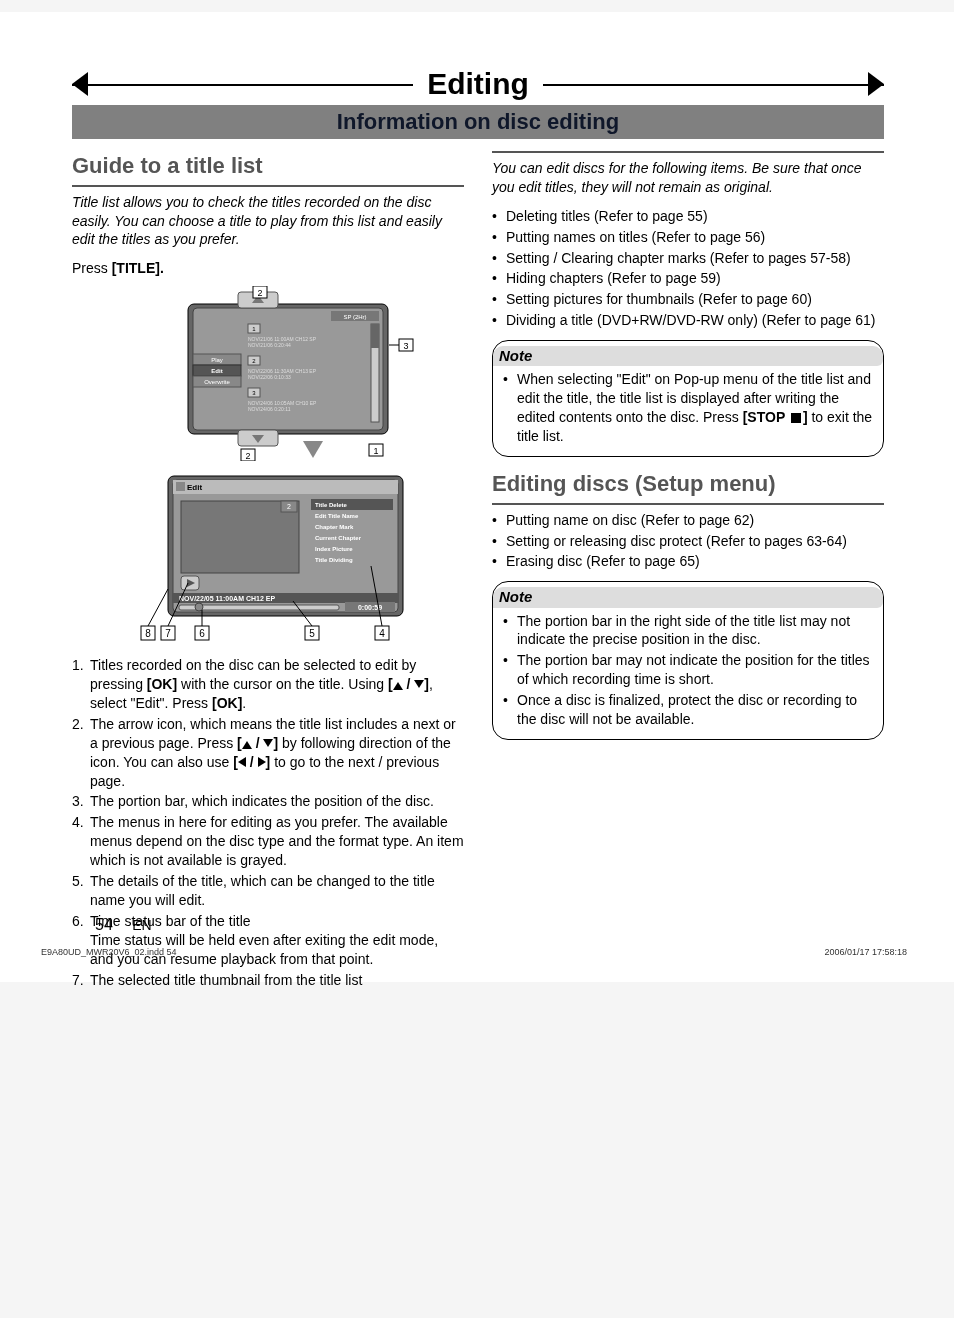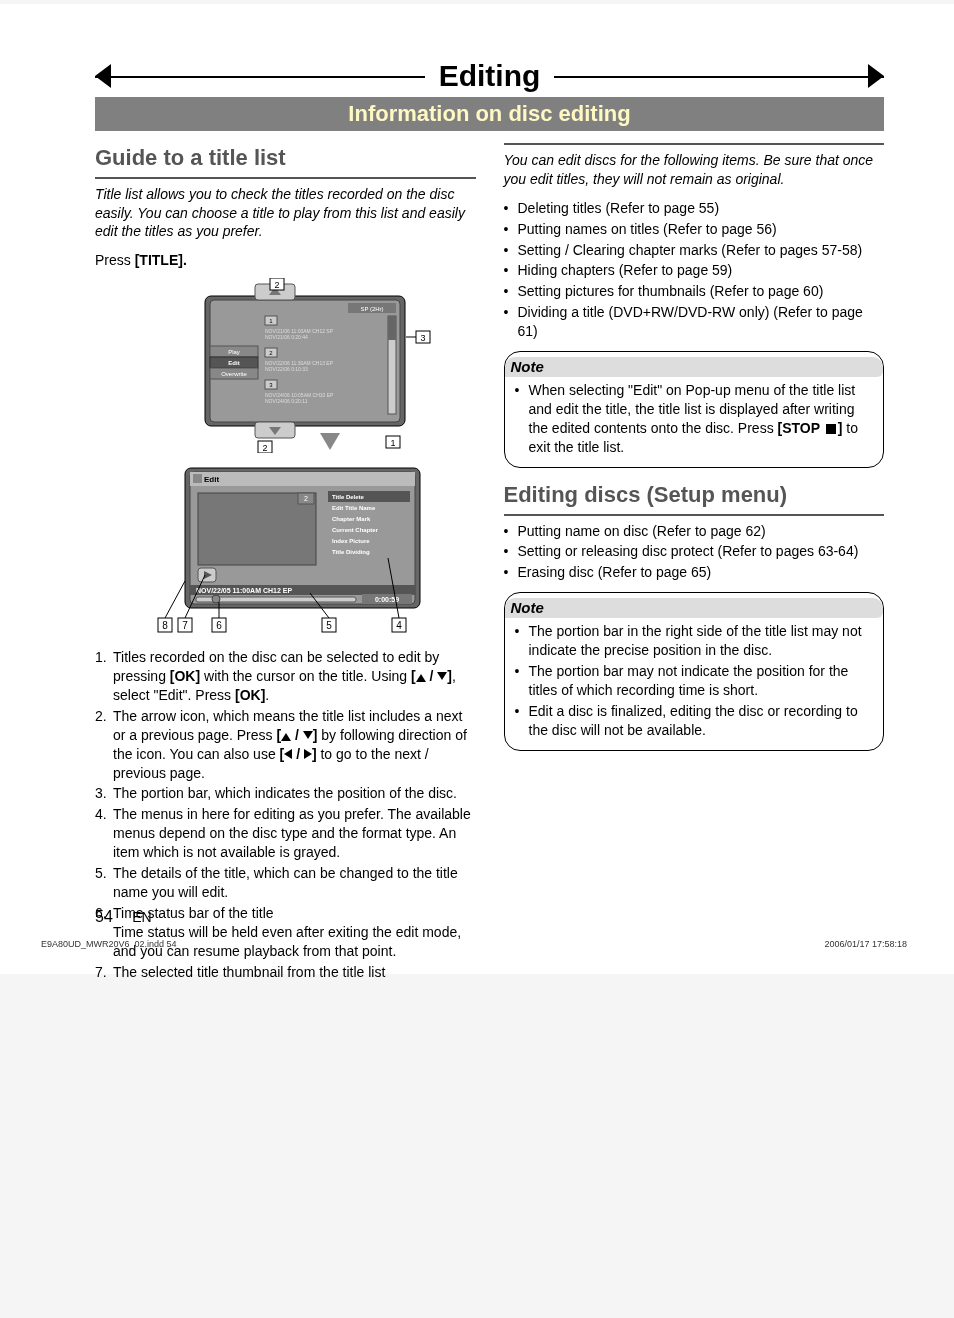--- a/index.html
+++ b/index.html
@@ -1,33 +1,33 @@
 <!DOCTYPE html>
 <html><head>
 <meta charset="utf-8">
 <style>
   * { box-sizing: border-box; margin: 0; padding: 0; }
   body { font-family: Arial, Helvetica, sans-serif; color: #000; background: #f5f5f5; }
-  .page { width: 954px; height: 970px; margin: 4px auto; background: #fff; position: relative; padding: 55px 70px 50px 95px; }
+  .page { width: 954px; height: 970px; margin: 12px auto; background: #fff; position: relative; padding: 55px 70px 50px 72px; }
 
   .title-banner {
     position: relative; height: 34px; margin-bottom: 4px;
     display: flex; align-items: center; justify-content: center;
   }
   .title-banner .line { position: absolute; left: 0; right: 0; top: 50%; border-top: 2px solid #000; }
   .title-banner .chevron-left, .title-banner .chevron-right {
     position: absolute; top: 50%; width: 0; height: 0; border-top: 12px solid transparent; border-bottom: 12px solid transparent;
     transform: translateY(-50%);
   }
   .title-banner .chevron-left { left: 0; border-right: 16px solid #000; }
   .title-banner .chevron-right { right: 0; border-left: 16px solid #000; }
   .title-banner .title-text { position: relative; background: #fff; padding: 0 14px; font-size: 30px; font-weight: bold; z-index: 2; }
 
   .sub-banner {
-    background: #808080; color: #fef9c3; text-align: center; font-size: 22px; font-weight: bold;
+    background: #808080; color: #0f172a; text-align: center; font-size: 22px; font-weight: bold;
     padding: 4px 0; margin-bottom: 12px;
   }
 
   .columns { display: flex; gap: 28px; }
   .col { flex: 1 1 50%; font-size: 14px; line-height: 1.35; }
 
   h2.section {
     font-size: 22px; font-weight: bold; color: #555; margin-bottom: 4px;
   }
   .section-underline {
@@ -287,21 +287,21 @@
         <li>Putting name on disc (Refer to page 62)</li>
         <li>Setting or releasing disc protect (Refer to pages 63-64)</li>
         <li>Erasing disc (Refer to page 65)</li>
       </ul>
 
       <div class="note-box">
         <div class="note-title">Note</div>
         <ul class="bullets">
           <li>The portion bar in the right side of the title list may not indicate the precise position in the disc.</li>
           <li>The portion bar may not indicate the position for the titles of which recording time is short.</li>
-          <li>Edit a disc is finalized, editing the disc or recording to the disc will not be available.</li>
+          <li>Once a disc is finalized, protect the disc or recording to the disc will not be available.</li>
         </ul>
       </div>
 
     </div>
   </div>
 
   <div class="footer">
     <span class="pg">54</span>
     &nbsp;&nbsp;&nbsp;
     <span>EN</span>

